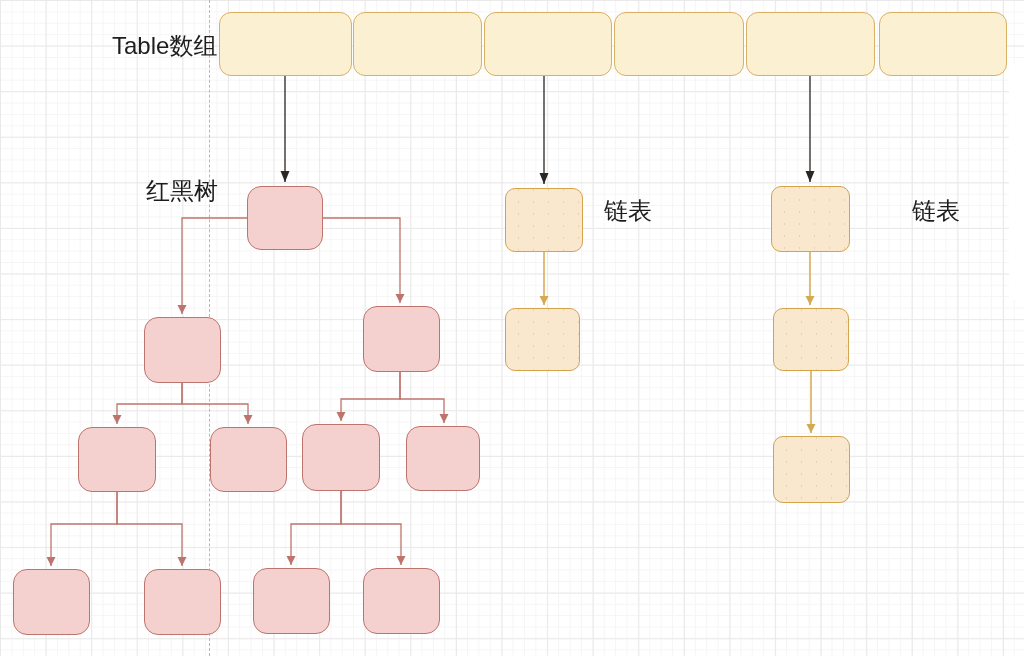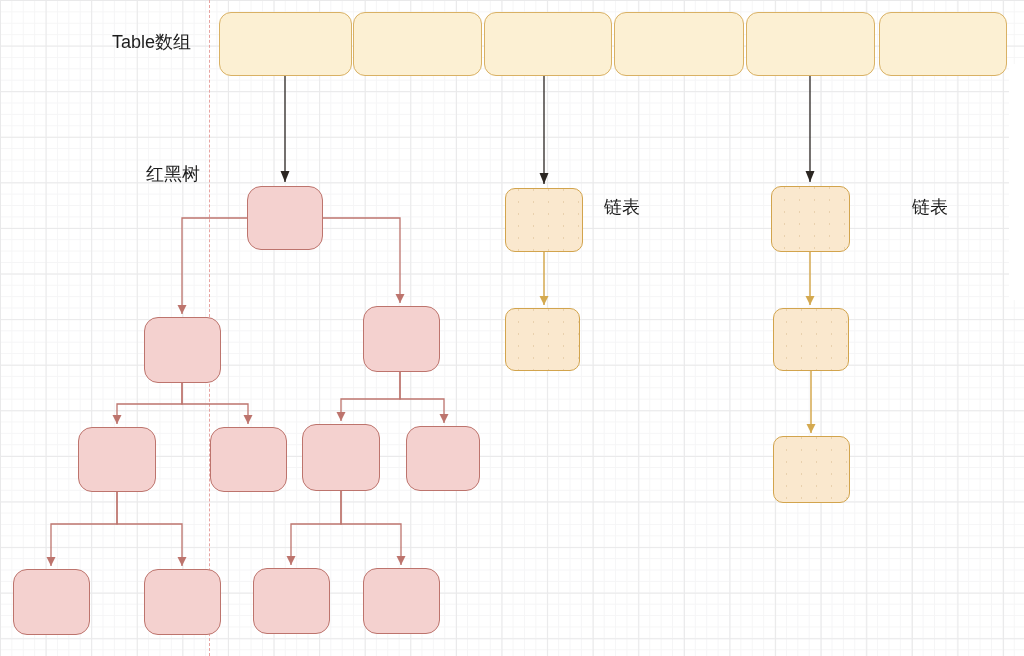--- a/index.html
+++ b/index.html
@@ -18,23 +18,23 @@
   .divider{position:absolute;left:209px;top:0;width:0;height:656px;border-left:1px dashed var(--divider,#e7a3a0);}
   .edges{position:absolute;left:0;top:0;}
   .node{position:absolute;box-sizing:border-box;border:1.6px solid;}
   .cell{background:var(--cell-fill,#fcf0d3);border-color:var(--cell-stroke,#d9b164);border-radius:12px;}
   .tree{background:var(--tree-fill,#f4d1cf);border-color:var(--tree-stroke,#bd746d);border-radius:14px;}
   .list{
     background-color:var(--list-fill,#fae8ce);border-color:var(--list-stroke,#d2a44d);border-radius:10px;
     background-image:radial-gradient(rgba(190,150,90,.28) 1px, transparent 1px);
     background-size:15px 12px;background-position:5px 7px;
   }
-  .label{position:absolute;color:#1d1d1d;font-size:18px;line-height:1.1;white-space:nowrap;}
+  .label{position:absolute;color:#1d1d1d;font-size:24px;line-height:1.1;white-space:nowrap;}
   #lbl-table{left:112px;top:33px;}
-  #lbl-tree{left:146px;top:165px;}
+  #lbl-tree{left:146px;top:178px;}
   #lbl-list1{left:604px;top:198px;}
   #lbl-list2{left:912px;top:198px;}
 </style>
 </head>
 <body>
 
 <div class="canvas">
   <div class="page-notch"></div>
   <div class="divider"></div>
   <svg class="edges" width="1024" height="656" viewBox="0 0 1024 656">

